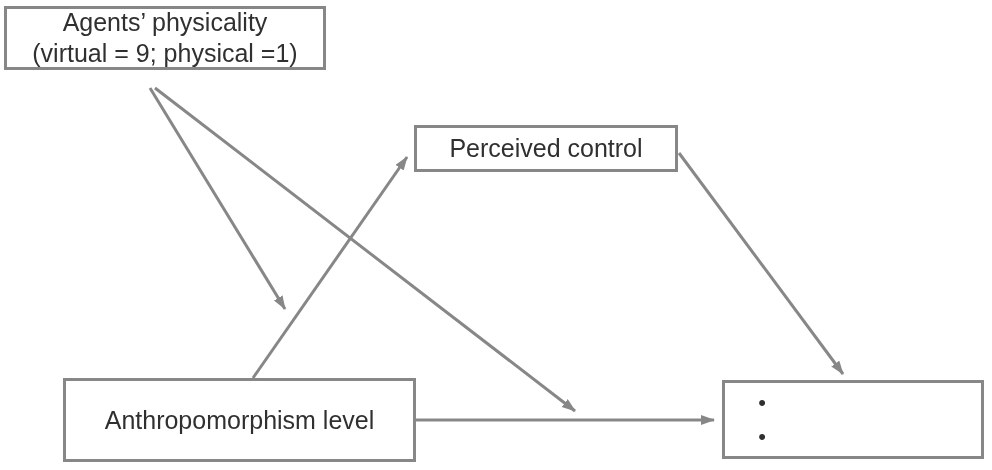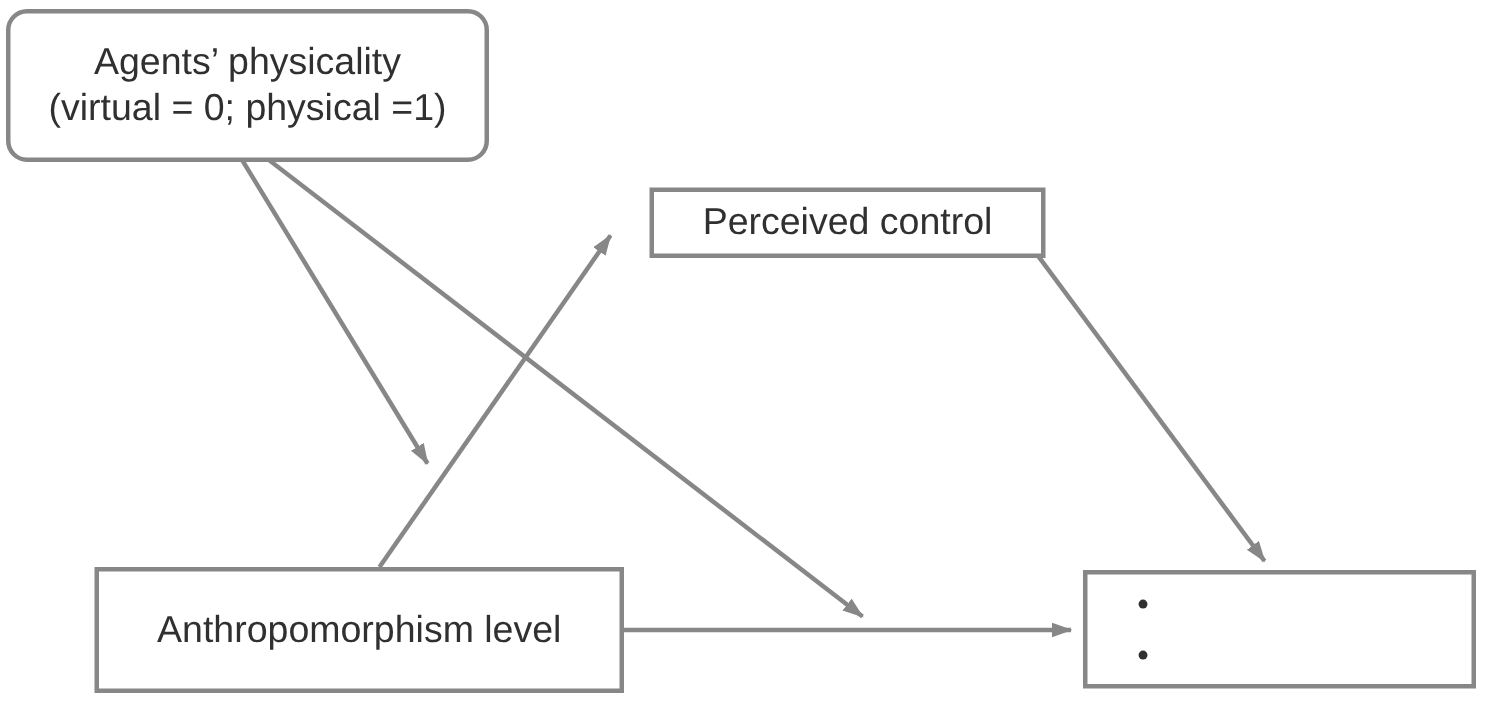--- a/index.html
+++ b/index.html
@@ -21,22 +21,22 @@
     border: 3px solid var(--line, #878787);
     background: #ffffff;
     display: flex;
     flex-direction: column;
     justify-content: center;
     align-items: center;
     text-align: center;
     font-size: 25px;
     line-height: 31px;
   }
-  .node-agents        { left: 4px;   top: 6px;   width: 322px; height: 102px; border-radius: 14px; }
-  .node-control       { left: 433px; top: 125px; width: 264px; height: 47px; }
+  .node-agents        { left: 4px;   top: 6px;   width: 322px; height: 64px; }
+  .node-control       { left: 414px; top: 125px; width: 264px; height: 47px; }
   .node-anthro        { left: 63px;  top: 378px; width: 353px; height: 84px; }
   .node-trust         { left: 722px; top: 380px; width: 262px; height: 79px;
                         align-items: stretch; line-height: 34px; }
   .trust-row {
     display: flex;
     align-items: center;
     padding-left: 20px;
     text-align: left;
   }
   .bullet {
@@ -60,21 +60,21 @@
     </defs>
     <line x1="253" y1="378" x2="407" y2="157" marker-end="url(#ah)"></line>
     <line x1="679" y1="153" x2="843" y2="374" marker-end="url(#ah)"></line>
     <line x1="416" y1="420" x2="714" y2="420" marker-end="url(#ah)"></line>
     <line x1="150" y1="88" x2="285" y2="309" marker-end="url(#ah)"></line>
     <line x1="155" y1="88" x2="575" y2="411" marker-end="url(#ah)"></line>
   </svg>
 
   <div class="node node-agents">
     <div>Agents’ physicality</div>
-    <div>(virtual = 0; physical =1)</div>
+    <div>(virtual = 9; physical =1)</div>
   </div>
 
   <div class="node node-control">
     <div>Perceived control</div>
   </div>
 
   <div class="node node-anthro">
     <div>Anthropomorphism level</div>
   </div>
 

